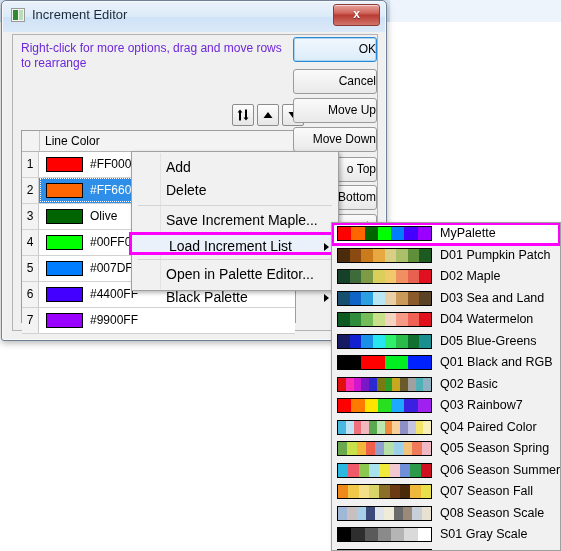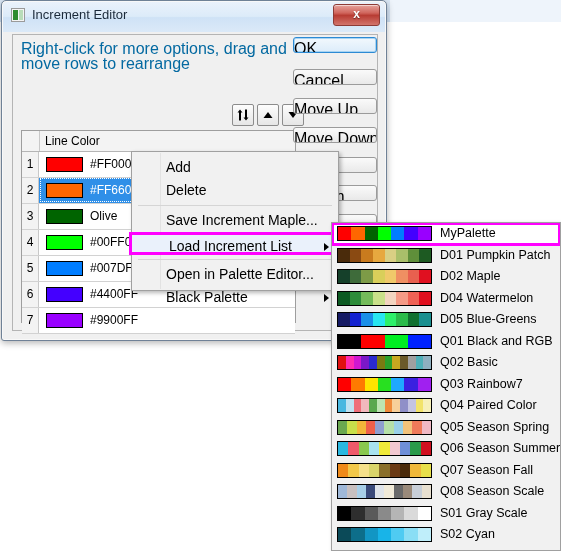--- a/index.html
+++ b/index.html
@@ -42,21 +42,21 @@
      border:1px solid #8d3b36;border-radius:3px;
      background:linear-gradient(to bottom,#e6a49e 0%,#d0655c 40%,#b83c33 52%,#d2746b 100%);
      box-shadow:inset 0 1px 0 rgba(255,255,255,.55);cursor:pointer;}
   .btn-close span{position:absolute;left:0;right:0;top:2px;text-align:center;
      color:#fff;font-size:12px;font-weight:bold;text-shadow:0 1px 1px rgba(0,0,0,.45);}
 
   
   .content{position:absolute;left:10px;top:33px;width:366px;height:297px;
      background:#f0f0f0;border:1px solid #b4b4b4;box-sizing:border-box;}
 
-  .hint{position:absolute;left:8px;top:6px;width:270px;line-height:15px;font-size:16px;color:#0369a1;}
+  .hint{position:absolute;left:8px;top:6px;width:270px;line-height:15px;font-size:12px;color:#6d28d9;}
 
   
   .toolbar{position:absolute;left:219px;top:69px;display:flex;gap:3px;}
   .tb{width:20px;height:20px;border:1px solid #8c8c8c;border-radius:2px;
      background:linear-gradient(to bottom,#fdfdfd,#e6e6e6);position:relative;cursor:pointer;}
   .tb svg{position:absolute;left:50%;top:50%;transform:translate(-50%,-50%);}
 
   
   .table{position:absolute;left:8px;top:95px;width:275px;height:193px;
      background:#808080;border:1px solid #9e9e9e;box-sizing:border-box;}
@@ -75,23 +75,23 @@
   .row.sel{background:#2f8fe8;}
   .row.sel .lbl{color:#fff;}
   .row.sel .selbox{position:absolute;left:18px;top:0px;right:0px;height:24px;
      border:1px dotted #ffffff;box-sizing:border-box;}
   .ddbtn{position:absolute;right:5px;top:4px;width:17px;height:16px;
      border:1px solid #8d8d8d;background:linear-gradient(to bottom,#fbfbfb,#e3e3e3);cursor:pointer;}
   .ddbtn:after{content:"";position:absolute;left:4px;top:6px;
      border-left:4px solid transparent;border-right:4px solid transparent;border-top:4px solid #000;}
 
   
-  .rbtn{position:absolute;width:84px;height:16px;border:1px solid #9b9b9b;border-radius:3px;
-     background:linear-gradient(to bottom,#fafafa,#e9e9e9);font-size:16px;color:#000;
-     text-align:left;line-height:22px;cursor:pointer;box-sizing:border-box;white-space:nowrap;overflow:hidden;}
+  .rbtn{position:absolute;width:84px;height:25px;border:1px solid #9b9b9b;border-radius:3px;
+     background:linear-gradient(to bottom,#fafafa,#e9e9e9);font-size:12px;color:#000;
+     text-align:right;line-height:22px;cursor:pointer;box-sizing:border-box;white-space:nowrap;overflow:hidden;}
   .rbtn.primary{border:1px solid #2c8ad4;box-shadow:0 0 0 1px #a8d4f2 inset;
      background:linear-gradient(to bottom,#f2f8fd,#dcecfa);}
 
   
   .ctx{position:absolute;left:131px;top:151px;width:208px;height:140px;
      background:#f1f1f1;border:1px solid #a0a0a0;box-sizing:border-box;
      box-shadow:2px 2px 4px rgba(0,0,0,.28);}
   .ctx-gutter{position:absolute;left:1px;top:1px;width:27px;bottom:1px;background:#f1f1f1;border-right:1px solid #e2e2e2;}
   .ctx-item{position:relative;height:22px;line-height:22px;padding-left:34px;font-size:14px;
      color:#000;cursor:pointer;white-space:nowrap;}
@@ -265,20 +265,33 @@
           <span style="background:#d9cf5a"></span>
           <span style="background:#f0c96a"></span>
           <span style="background:#ef8f62"></span>
           <span style="background:#e8604f"></span>
           <span style="background:#e01020"></span>
         </div>
         <div class="nm">D02 Maple</div>
       </div>
       <div class="sub-item">
         <div class="sw">
+          <span style="background:#17506e"></span>
+          <span style="background:#1064c8"></span>
+          <span style="background:#2b9fe0"></span>
+          <span style="background:#b9e6f2"></span>
+          <span style="background:#e8cfa8"></span>
+          <span style="background:#c99a5a"></span>
+          <span style="background:#8a5a2a"></span>
+          <span style="background:#5a4226"></span>
+        </div>
+        <div class="nm">D03 Sea and Land</div>
+      </div>
+      <div class="sub-item">
+        <div class="sw">
           <span style="background:#0c5a22"></span>
           <span style="background:#2e8c3a"></span>
           <span style="background:#74bb5a"></span>
           <span style="background:#c9e08a"></span>
           <span style="background:#f2d4c0"></span>
           <span style="background:#f59a86"></span>
           <span style="background:#ef6255"></span>
           <span style="background:#e0101f"></span>
         </div>
         <div class="nm">D04 Watermelon</div>

